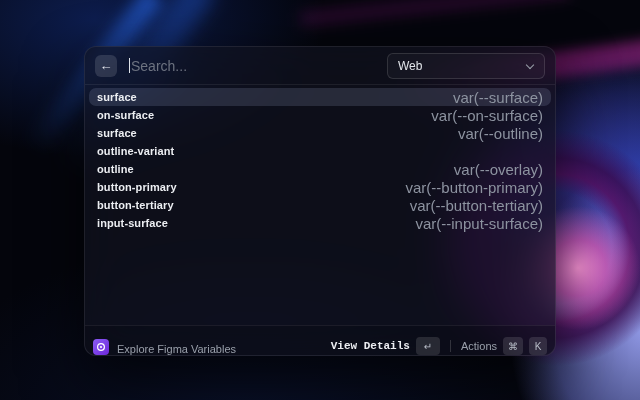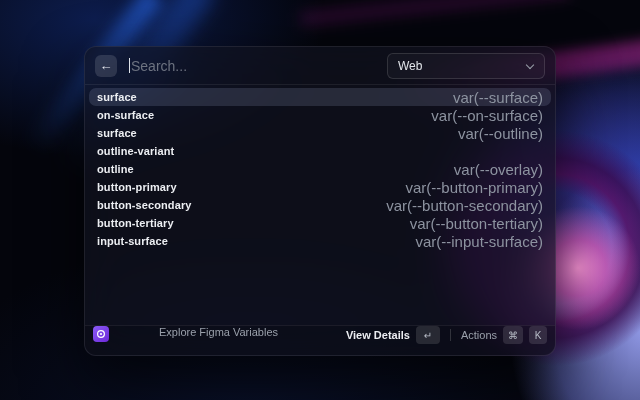--- a/index.html
+++ b/index.html
@@ -87,30 +87,30 @@
     padding:0 8px; border-radius:7px; cursor:pointer;
   }
   .row.selected{ background:rgba(172,192,230,0.16); }
   .row-label{ font-size:11px; font-weight:bold; color:#eceef2; letter-spacing:0.1px; }
   .row-value{ font-size:15px; color:#8d93a0; }
   .palette-footer{
     flex:0 0 30px; height:30px;
     border-top:1px solid rgba(255,255,255,0.07);
     background:rgba(8,8,14,0.28);
     border-radius:0 0 12px 12px;
-    display:flex; align-items:flex-start; padding:0 8px;gap:42px;
+    display:flex; align-items:flex-end; padding:0 8px;
   }
   .app-icon{
     width:16px; height:16px; border-radius:4px; flex:0 0 auto;
     background:linear-gradient(135deg,#8b5cf6,#6d28d9);
     display:flex; align-items:center; justify-content:center;
   }
   .app-name{ font-size:11px; color:#9aa0ab; margin-left:8px; }
   .footer-right{ margin-left:auto; display:flex; align-items:center; gap:6px; }
-  .action-primary{ font-size:11px; font-weight:bold; color:#eceef2; cursor:pointer; }
+  .action-primary{ font-size:11px; font-weight:bold; color:#eceef2; cursor:pointer;font-family:Liberation Mono, monospace; }
   .action-secondary{ font-size:11px; color:#9aa0ab; cursor:pointer; }
   .kbd{
     min-width:18px; height:18px; padding:0 5px; border-radius:4px;
     background:rgba(255,255,255,0.12); color:#b9bec8;
     font-size:10px; display:flex; align-items:center; justify-content:center;
     cursor:pointer;
   }
   .kbd.wide{ min-width:24px; }
   .footer-divider{ width:1px; height:12px; background:rgba(255,255,255,0.16); margin:0 4px; }
 </style>
@@ -156,24 +156,20 @@
     </div>
       <div class="row">
       <span class="row-label">outline</span>
       <span class="row-value">var(--overlay)</span>
     </div>
       <div class="row">
       <span class="row-label">button-primary</span>
       <span class="row-value">var(--button-primary)</span>
     </div>
       <div class="row">
-      <span class="row-label">button-secondary</span>
-      <span class="row-value">var(--button-secondary)</span>
-    </div>
-      <div class="row">
       <span class="row-label">button-tertiary</span>
       <span class="row-value">var(--button-tertiary)</span>
     </div>
       <div class="row">
       <span class="row-label">input-surface</span>
       <span class="row-value">var(--input-surface)</span>
     </div>
     </div>
 
   <div class="palette-footer">

